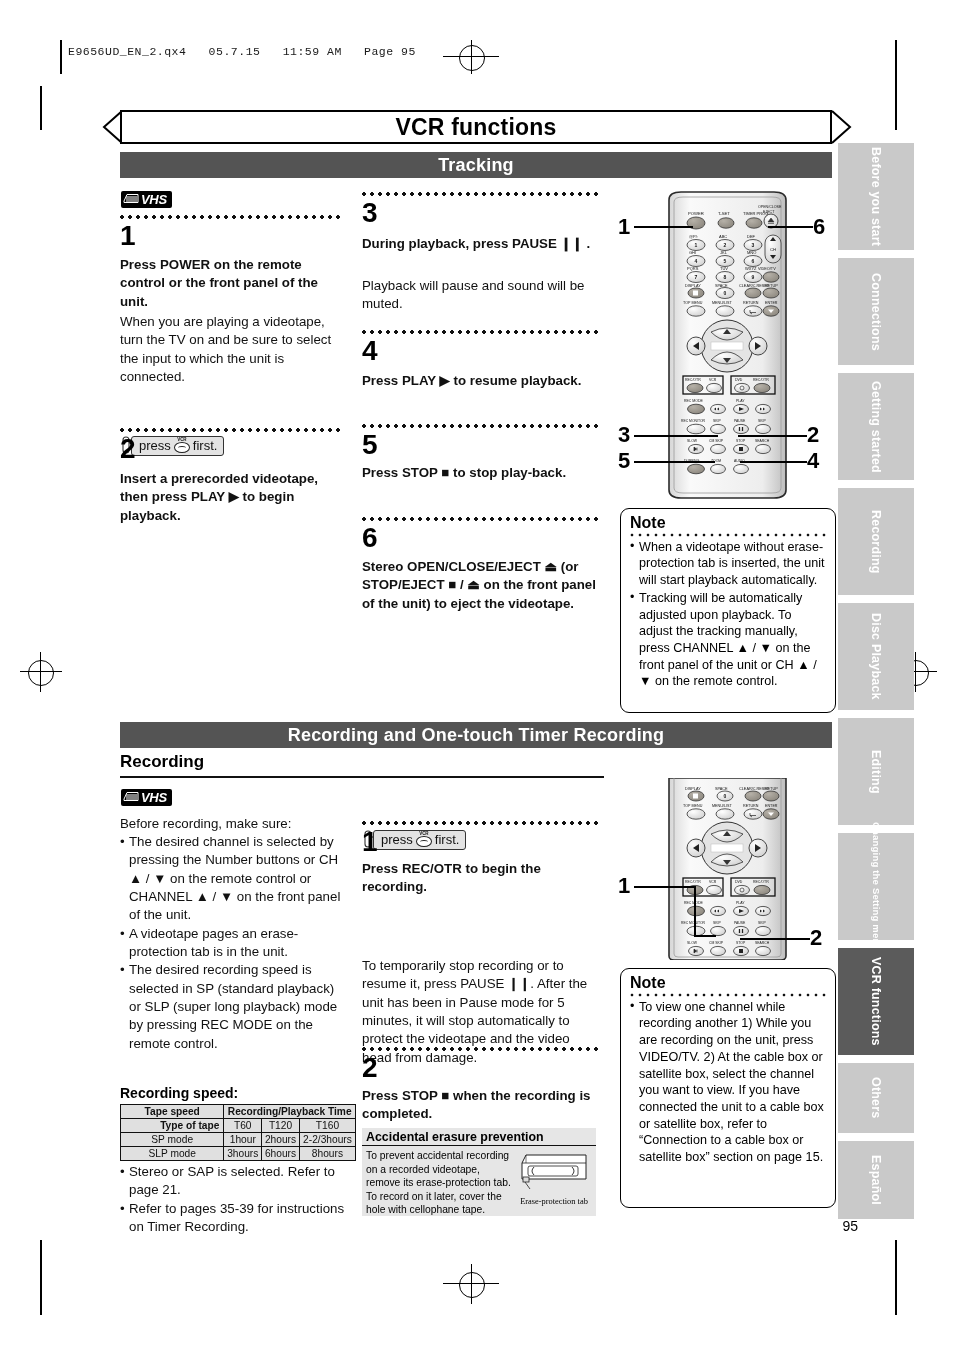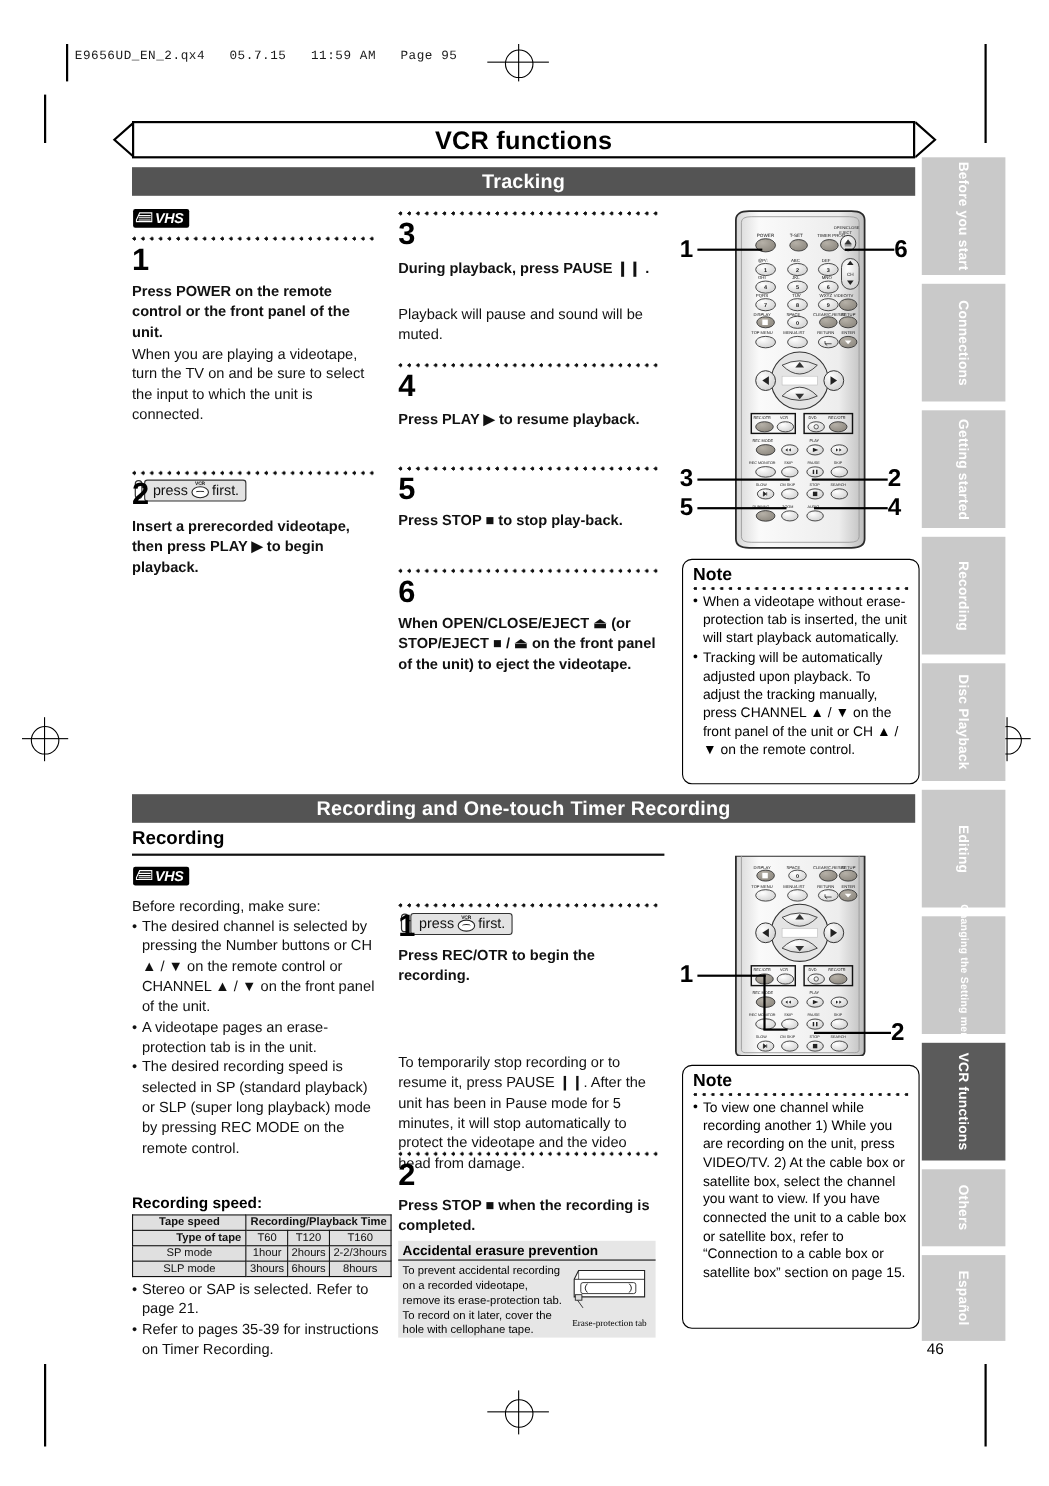--- a/index.html
+++ b/index.html
@@ -185,21 +185,21 @@
 <div class="dotrule" style="left:362px;top:330px;width:238px;"></div>
 <div class="stepnum" style="left:362px;top:337px;">4</div>
 <div class="txt bold" style="left:362px;top:372px;width:238px;">Press PLAY ▶ to resume playback.</div>
 
 <div class="dotrule" style="left:362px;top:424px;width:238px;"></div>
 <div class="stepnum" style="left:362px;top:431px;">5</div>
 <div class="txt bold" style="left:362px;top:464px;width:238px;">Press STOP ■ to stop play-back.</div>
 
 <div class="dotrule" style="left:362px;top:517px;width:238px;"></div>
 <div class="stepnum" style="left:362px;top:524px;">6</div>
-<div class="txt bold" style="left:362px;top:558px;width:238px;">When OPEN/CLOSE/EJECT ⏏ (or STOP/EJECT ■ / ⏏ on the front panel of the unit) to eject the videotape.</div>
+<div class="txt bold" style="left:362px;top:558px;width:238px;">Stereo OPEN/CLOSE/EJECT ⏏ (or STOP/EJECT ■ / ⏏ on the front panel of the unit) to eject the videotape.</div>
 
 <div class="remote" style="left:655px;top:190px;">
 <svg width="145" height="310" viewBox="0 0 145 310">
   <defs>
     <linearGradient id="bodyg" x1="0" y1="0" x2="1" y2="0">
       <stop offset="0" stop-color="#d6d6d6"></stop>
           <stop offset="0.18" stop-color="#fafafa"></stop>
       <stop offset="0.8" stop-color="#ededed"></stop>
           <stop offset="1" stop-color="#bdbdbd"></stop>
     </linearGradient>
@@ -651,13 +651,13 @@
 <div class="tab active" style="top:948px;height:107px;">
   <span>VCR functions</span>
   </div>
 <div class="tab" style="top:1063px;height:70px;">
   <span>Others</span>
   </div>
 <div class="tab" style="top:1141px;height:78px;">
   <span>Español</span>
   </div>
 
-<div id="pageno">46</div>
+<div id="pageno">95</div>
 
 </body></html>

